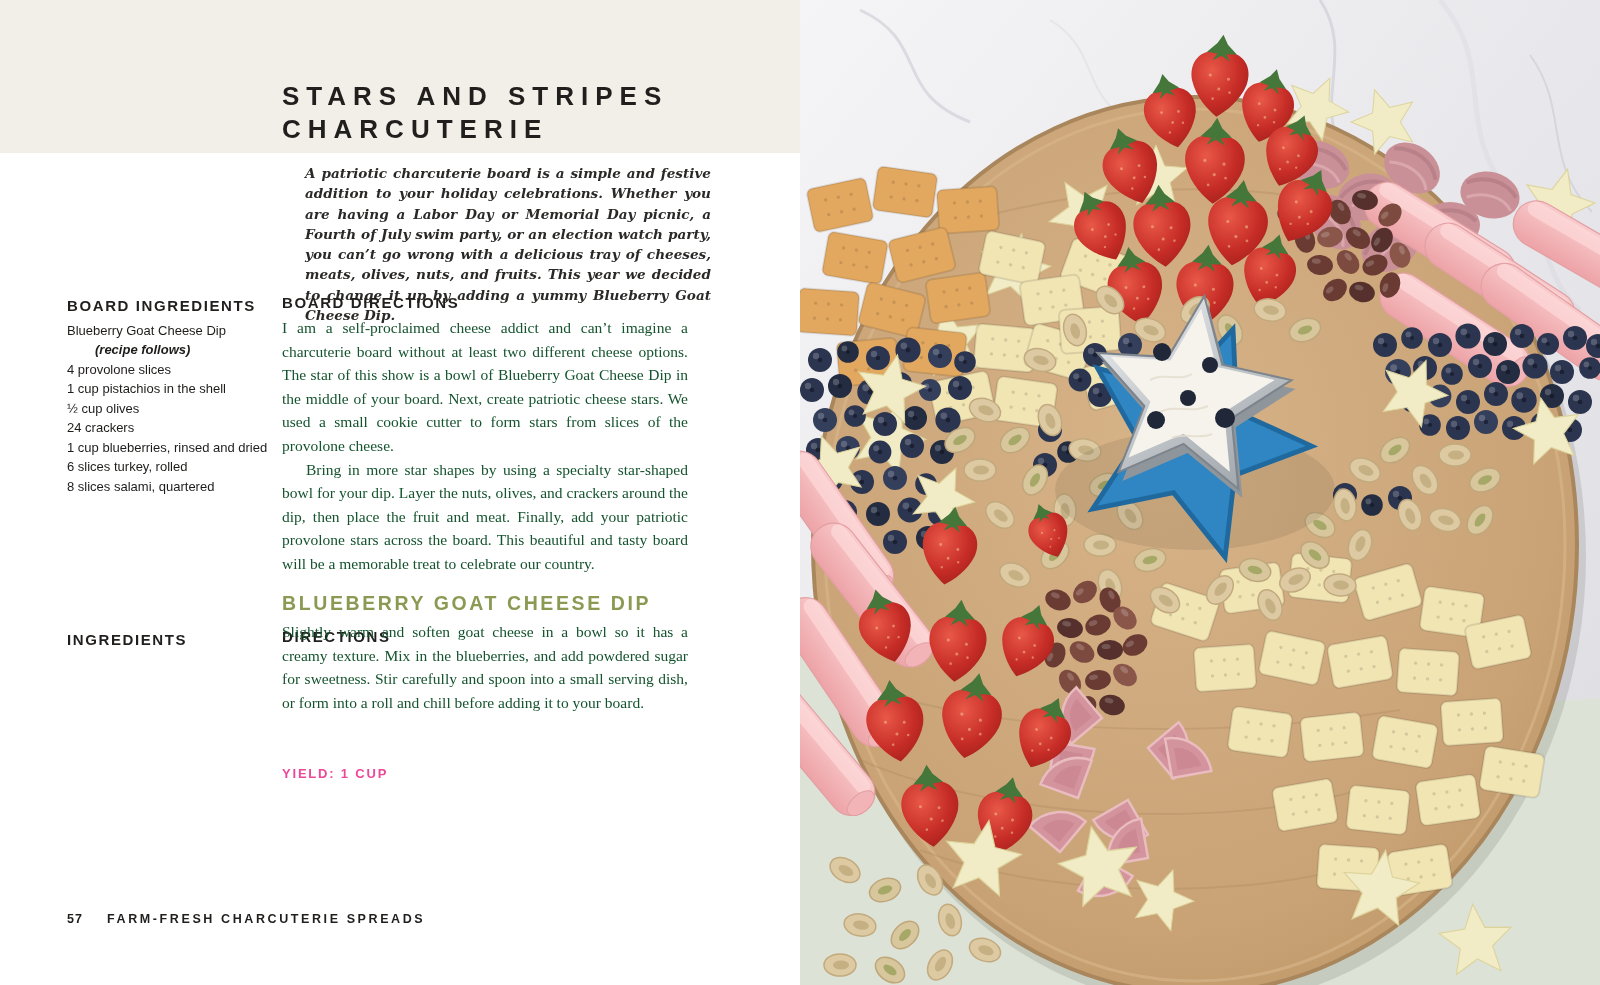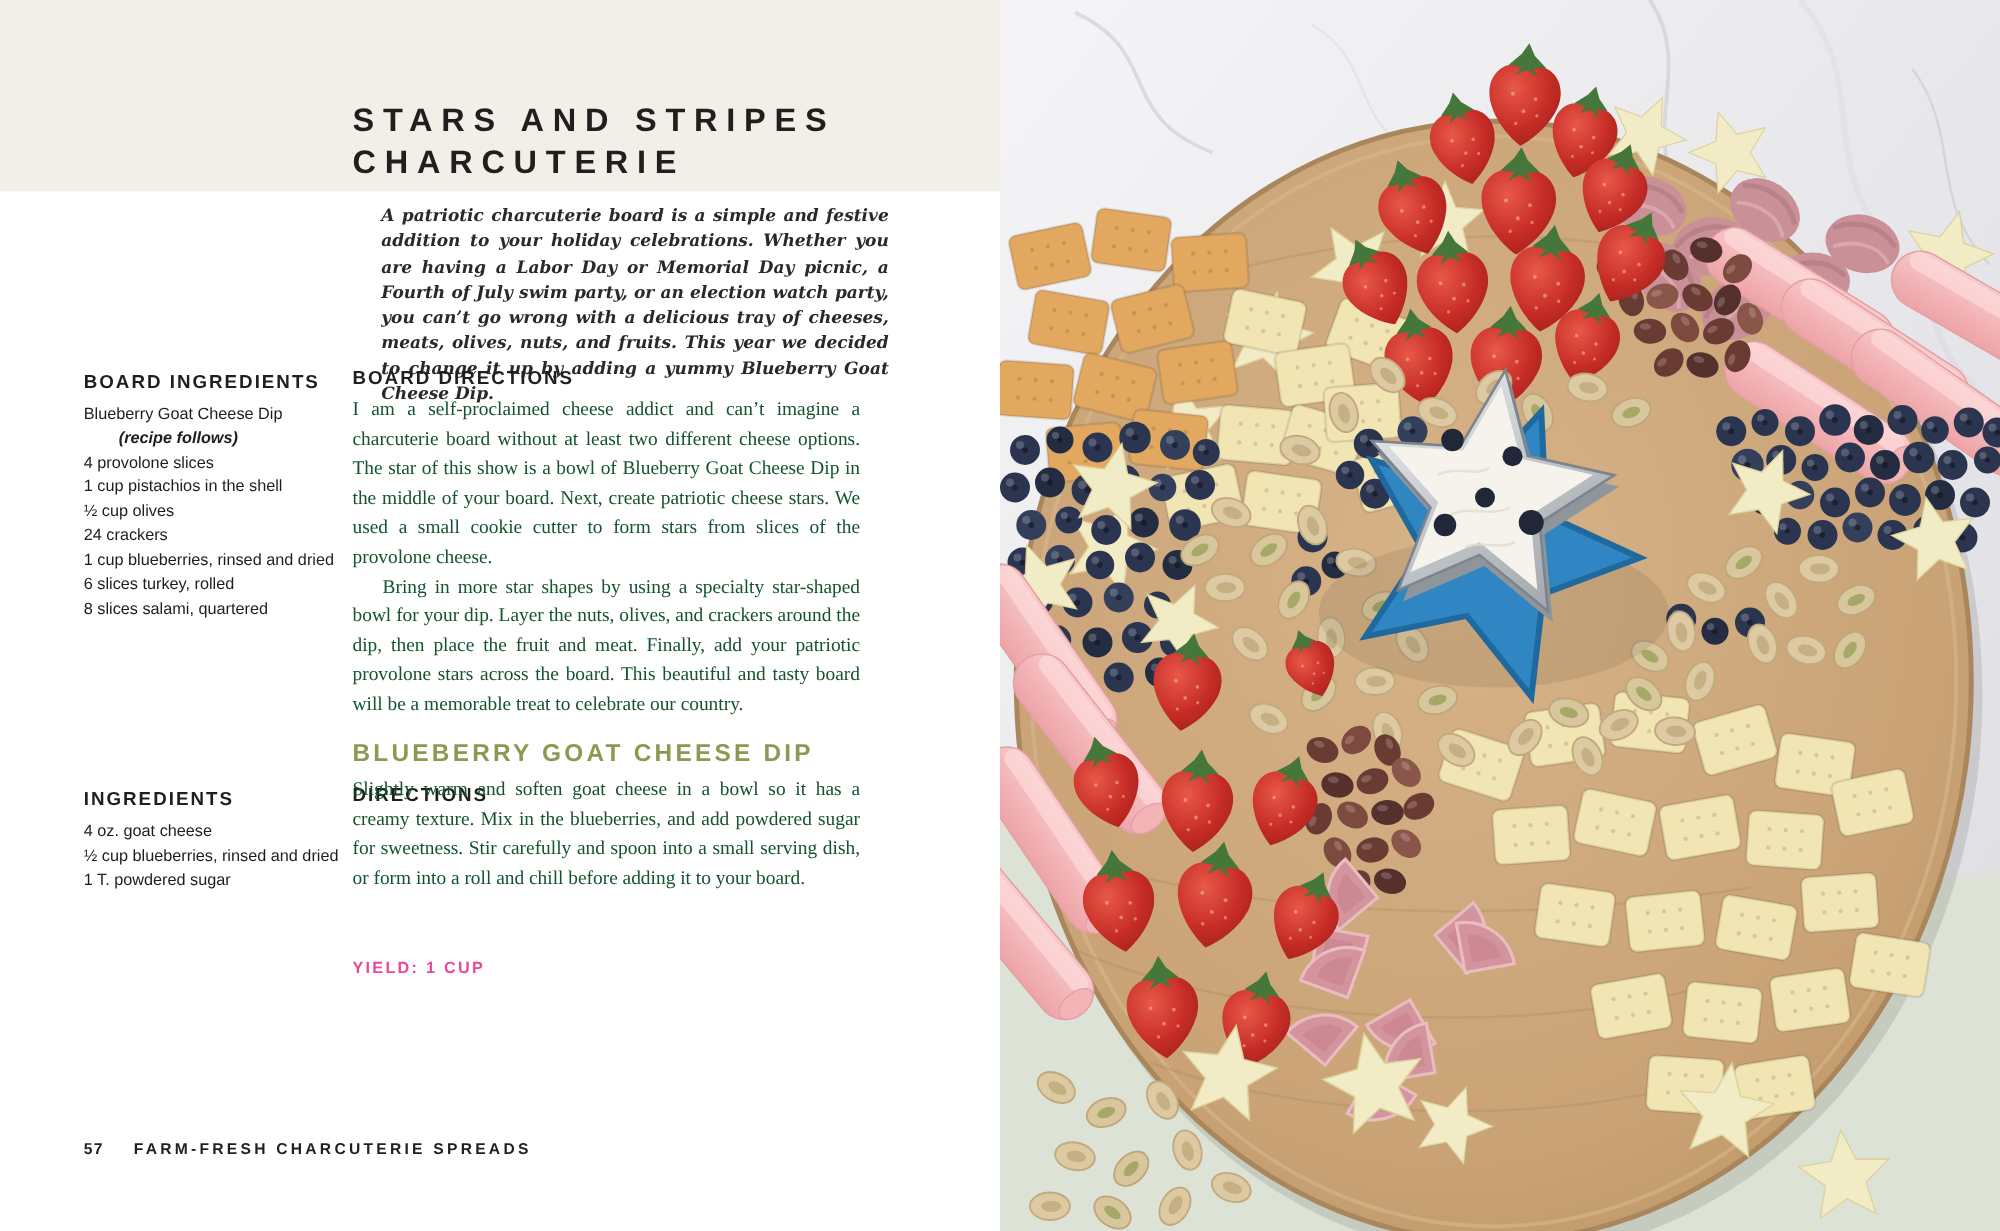--- a/index.html
+++ b/index.html
@@ -77,25 +77,20 @@
   <div class="maincol kicker bd-head" style="position:absolute;">BOARD DIRECTIONS</div>
   <div class="maincol bodytext bd-body" style="position:absolute;">
     <p>I am a self-proclaimed cheese addict and can’t imagine a charcuterie board without at least two different cheese options. The star of this show is a bowl of Blueberry Goat Cheese Dip in the middle of your board. Next, create patriotic cheese stars. We used a small cookie cutter to form stars from slices of the provolone cheese.</p>
     <p>Bring in more star shapes by using a specialty star-shaped bowl for your dip. Layer the nuts, olives, and crackers around the dip, then place the fruit and meat. Finally, add your patriotic provolone stars across the board. This beautiful and tasty board will be a memorable treat to celebrate our country.</p>
   </div>
 
   <div class="green-head">BLUEBERRY GOAT CHEESE DIP</div>
 
   <div class="sidebar sb-2">
     <span class="kicker">INGREDIENTS</span>
-    <ul>
-      <li>4 oz. goat cheese</li>
-      <li>½ cup blueberries, rinsed and dried</li>
-      <li>1 T. powdered sugar</li>
-    </ul>
   </div>
 
   <div class="maincol kicker dir-head" style="position:absolute;">DIRECTIONS</div>
   <p class="maincol bodytext dir-body" style="position:absolute;">Slightly warm and soften goat cheese in a bowl so it has a creamy texture. Mix in the blueberries, and add powdered sugar for sweetness. Stir carefully and spoon into a small serving dish, or form into a roll and chill before adding it to your board.</p>
 
   <div class="yield">YIELD: 1 CUP</div>
 
   <div class="footer">
     <span class="pageno">57</span>
     <span>FARM-FRESH CHARCUTERIE SPREADS</span>

